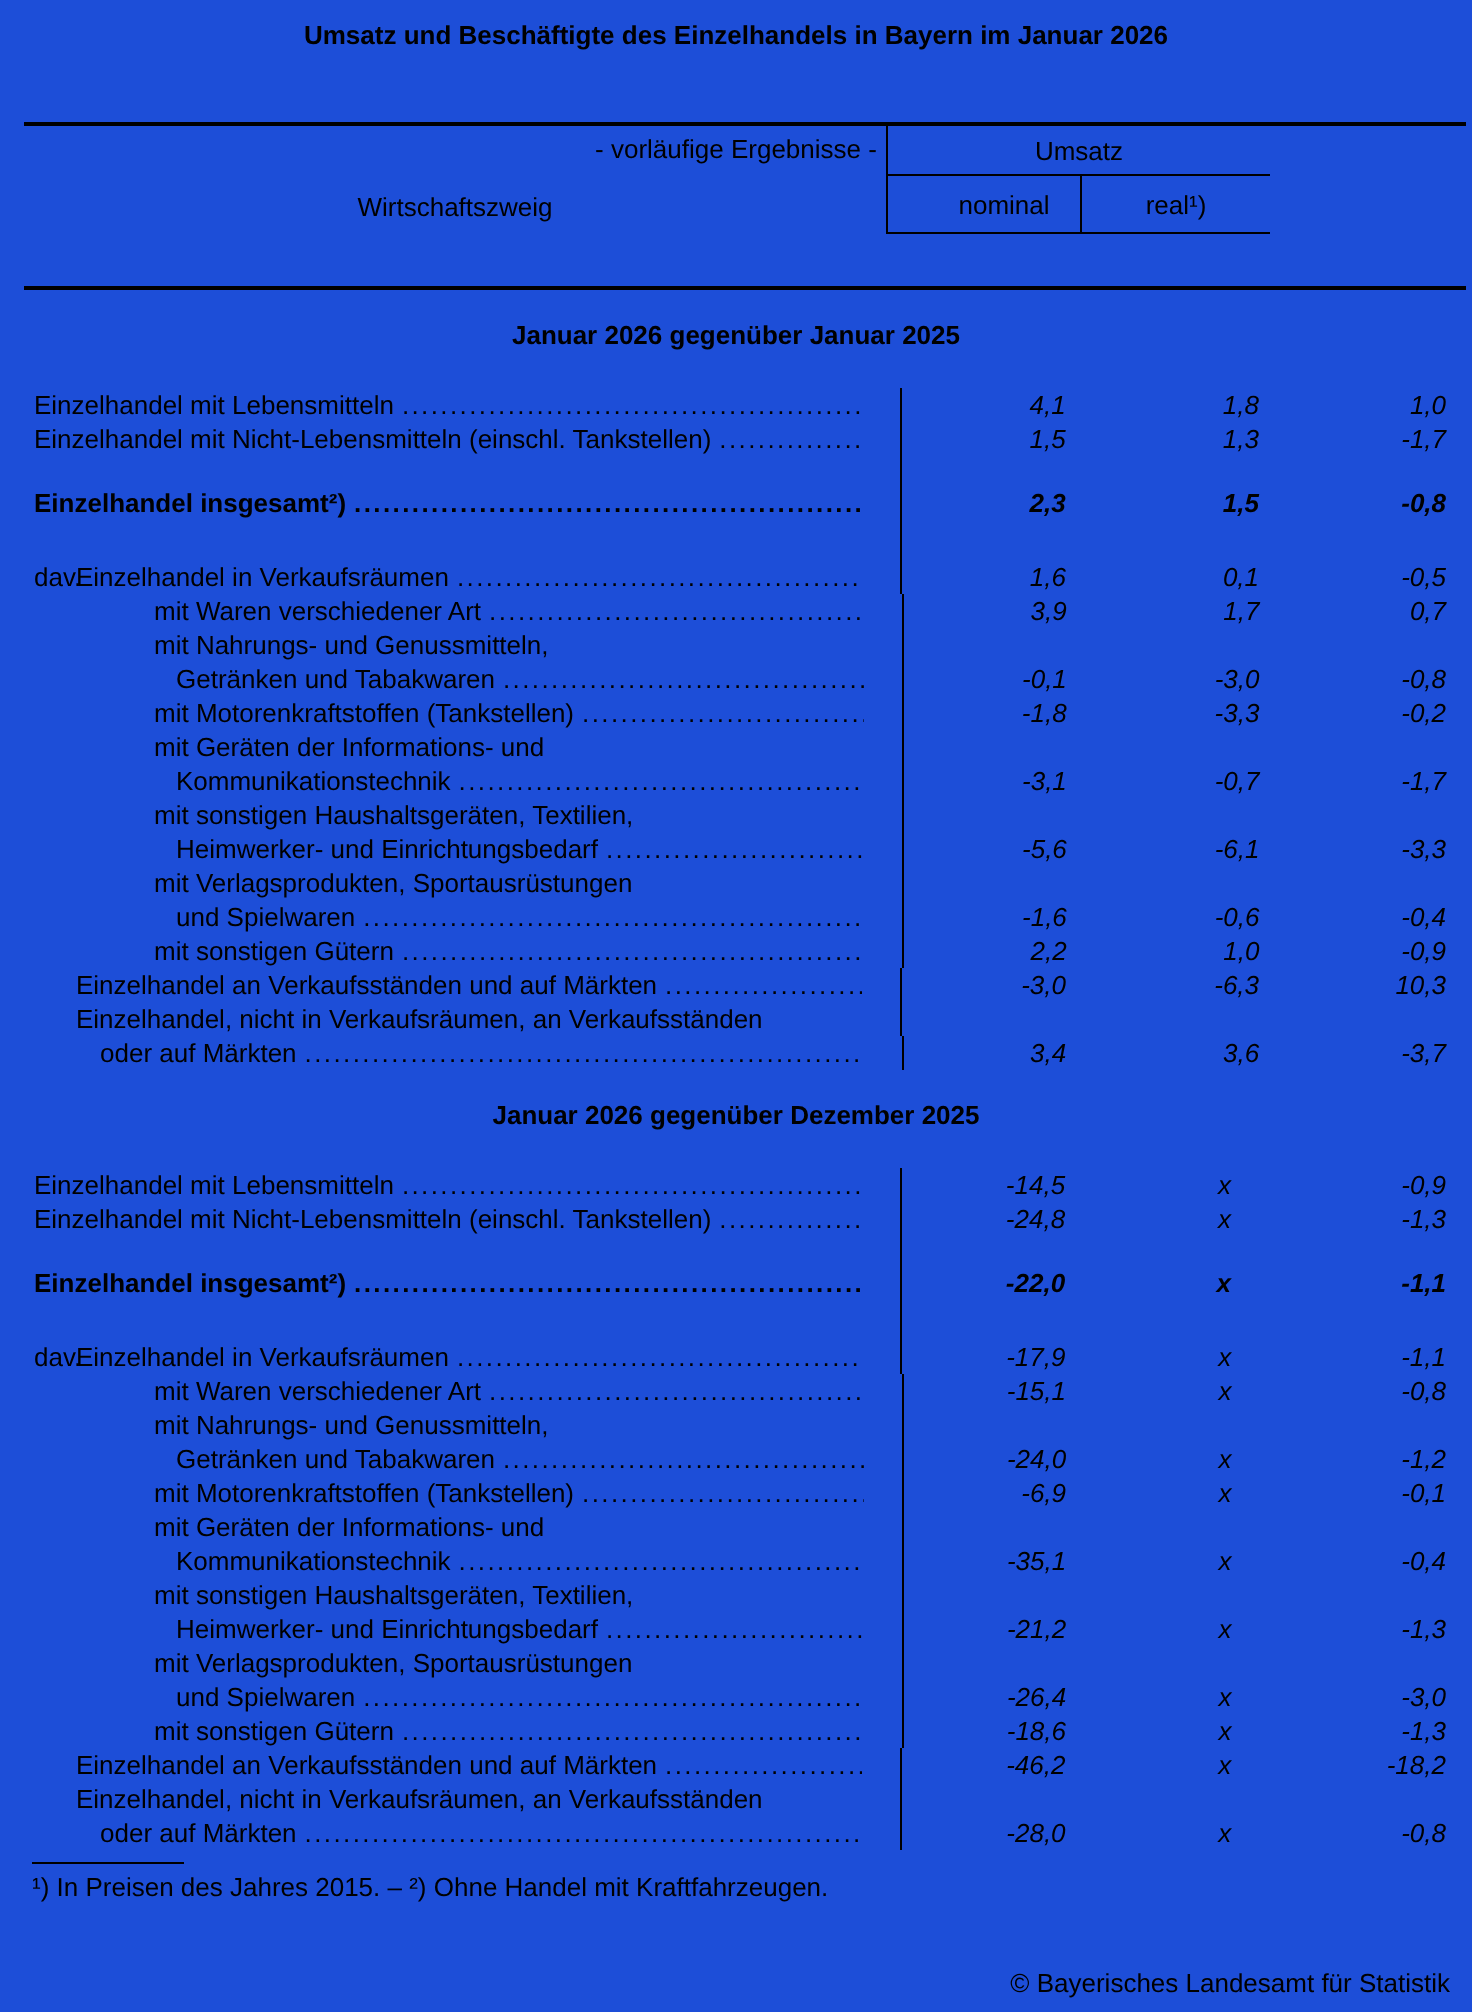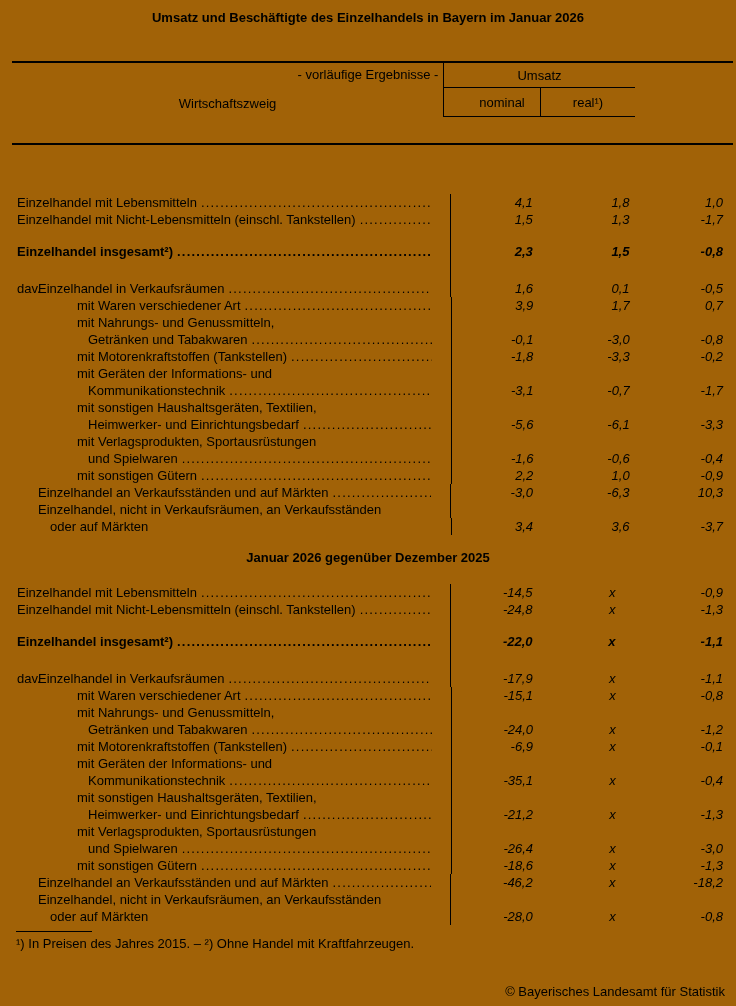--- a/index.html
+++ b/index.html
@@ -1,16 +1,16 @@
 <!DOCTYPE html>
 <html><head>
 <meta charset="utf-8">
 <style>
   html,body{margin:0;padding:0;background:#fff;}
-  .page{position:relative;width:736px;height:1006px;background:#a16207;overflow:hidden;
+  .page{position:relative;width:736px;height:1006px;background:#1d4ed8;overflow:hidden;
         font-family:"Liberation Sans","DejaVu Sans",sans-serif;font-size:13px;color:#000;}
   .title{position:absolute;top:10px;left:0;width:736px;text-align:center;font-weight:bold;}
   .subtitle{position:absolute;top:32px;left:0;width:736px;text-align:center;margin-top:35px;}
 
   
   .thead{position:absolute;left:12px;top:61px;width:721px;height:84px;box-sizing:border-box;
          border-top:2px solid #000;border-bottom:2px solid #000;}
   .thead>div{position:absolute;box-sizing:border-box;display:flex;align-items:center;justify-content:center;}
   .th-branch{left:0;top:0;width:431px;height:80px;}
   .th-umsatz{left:431px;top:0;width:192px;height:25px;border-left:1px solid #000;border-bottom:1px solid #000;}
@@ -26,21 +26,21 @@
   .rows{position:absolute;left:12px;width:721px;}
   #sec0-rows{top:194px;}
   #sec1-rows{top:584px;}
 
   .row{display:flex;height:17px;line-height:17px;}
   .row.spacer-s{height:15px;}
   .row.spacer-l{height:20px;}
   .c-label{width:431px;box-sizing:border-box;display:flex;align-items:baseline;overflow:hidden;position:relative;}
   .ind0{padding-left:5px;}
   .ind1{padding-left:26px;}
-  .ind2{padding-left:38px;flex-direction:column;}
+  .ind2{padding-left:38px;}
   .ind3{padding-left:65px;}
   .ind4{padding-left:76px;}
   .lab-prefix{display:none;position:absolute;left:5px;top:0;}
   .lab-text{white-space:nowrap;}
   .leader{flex:1;overflow:hidden;white-space:nowrap;box-sizing:border-box;
           padding-left:4px;padding-right:5px;letter-spacing:1.2px;}
   .leader::after{content:"...................................................................................................................................";}
   .c-nom{width:97px;box-sizing:border-box;border-left:1px solid #000;text-align:right;padding-right:12px;margin-left:19px;}
   .c-real{width:95px;box-sizing:border-box;text-align:right;padding-right:8px;}
   .c-besch{width:98px;box-sizing:border-box;text-align:right;padding-right:10px;}
@@ -59,20 +59,21 @@
   <div class="title">Umsatz und Beschäftigte des Einzelhandels in Bayern im Januar 2026</div>
   <div class="subtitle">- vorläufige Ergebnisse -</div>
 
   <div class="thead">
     <div class="th-branch">Wirtschaftszweig</div>
     <div class="th-umsatz">Umsatz</div>
     <div class="th-nominal">nominal</div>
     <div class="th-real">real¹)</div>
   </div>
 
+  <div class="section-head" id="sec0-head">Januar 2026 gegenüber Januar 2025</div>
   <div class="rows" id="sec0-rows">
       <div class="row">
     <div class="c-label ind0">
 
       <span class="lab-text">Einzelhandel mit Lebensmitteln</span>
       <span class="leader"></span>
     </div>
     <div class="c-nom val">4,1</div>
     <div class="c-real val">1,8</div>
     <div class="c-besch val">1,0</div>

